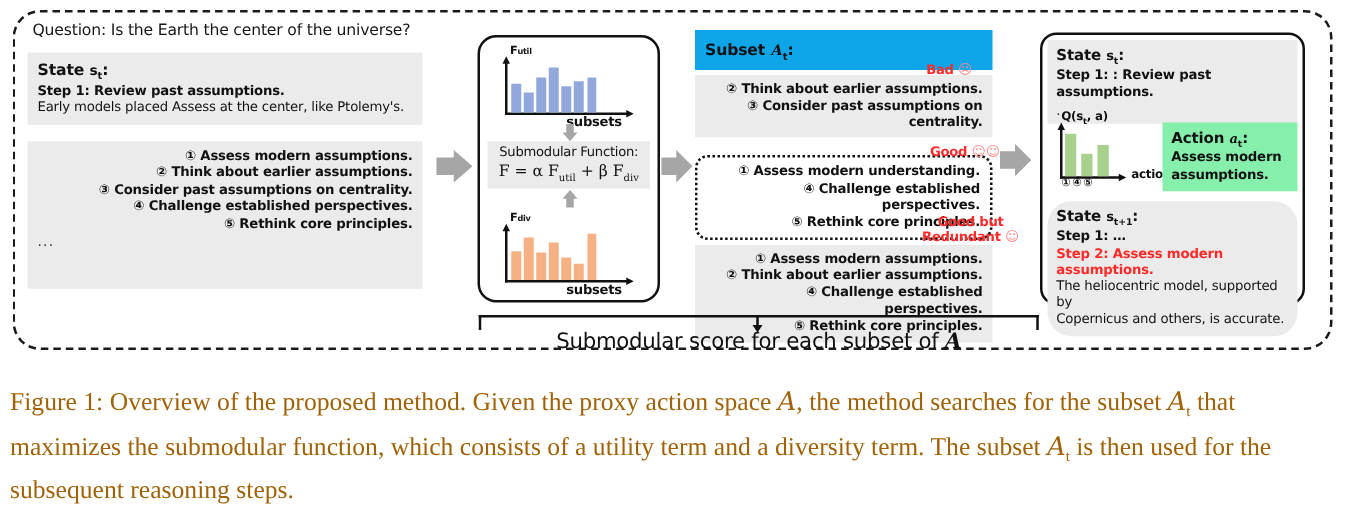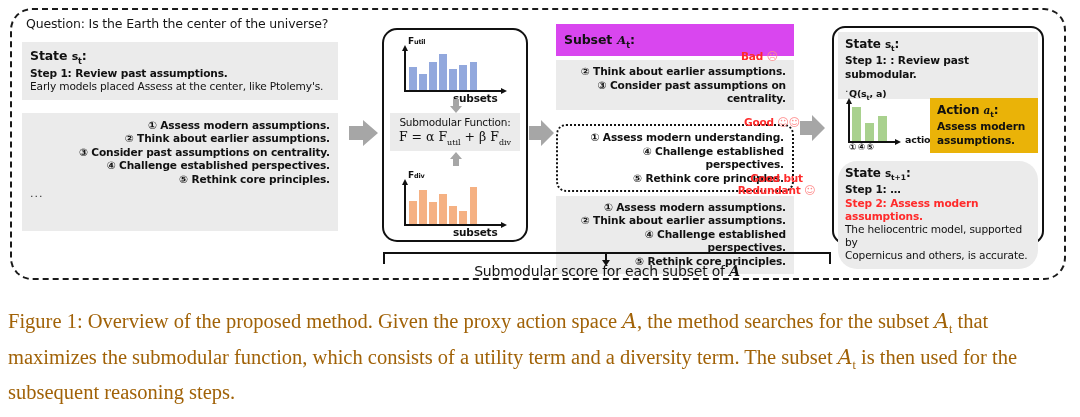--- a/index.html
+++ b/index.html
@@ -55,46 +55,46 @@
     background:#ebebeb;text-align:center;padding:3px 2px 4px 2px;box-sizing:border-box;
   }
   .func-t1{font-size:10.5px;letter-spacing:-0.2px;}
   .func-t2{font-family:"DejaVu Serif",serif;font-size:12.5px;margin-top:1px;}
   .func-t2 .sb{font-size:8px;}
 
   .greyarrow-v{position:absolute;}
 
   
   .subset-col{position:absolute;left:556px;top:24px;width:240px;}
-  .subset-title{background:#d946ef;padding:5px 8px 6px 8px;width:238px;box-sizing:border-box;}
+  .subset-title{background:#0ea5e9;padding:5px 8px 6px 8px;width:238px;box-sizing:border-box;}
   .subset-g1{background:#ebebeb;margin-top:4px;width:238px;padding:5px 8px 5px 8px;box-sizing:border-box;}
   .subset-g2{
     margin-top:14px;width:238px;padding:5px 8px 5px 8px;box-sizing:border-box;
     border:2px dotted #111;border-radius:10px;background:#fff;
   }
   .subset-g3{background:#ebebeb;margin-top:4px;width:238px;padding:5px 8px 6px 8px;box-sizing:border-box;}
   .annot{position:absolute;color:#ff2a2a;font-weight:bold;font-size:10.5px;letter-spacing:-0.2px;line-height:12px;}
   .emoji{color:#ff8a8a;font-size:11px;}
 
   
   .bracket{position:absolute;left:383px;top:252px;width:448px;height:12px;
     border-left:2px solid #111;border-right:2px solid #111;border-top:2px solid #111;box-sizing:border-box;}
   .bracket-tail{position:absolute;left:605px;top:252px;width:2px;height:10px;background:#111;}
   .bracket-tip{position:absolute;left:602px;top:260px;width:0;height:0;
     border-left:4px solid transparent;border-right:4px solid transparent;border-top:6px solid #111;}
   .bracket-cap{position:absolute;left:383px;top:263px;width:448px;text-align:center;
-    font-size:14px;letter-spacing:-0.2px;}
+    font-size:17px;letter-spacing:-0.2px;}
 
   
   .right-box{
     position:absolute;left:832px;top:26px;width:212px;height:218px;
     border:2.2px solid #111;border-radius:13px;box-sizing:border-box;background:#fff;
   }
   .rp-state{position:absolute;left:838px;top:32px;width:200px;background:#ebebeb;padding:5px 7px 5px 7px;box-sizing:border-box;}
-  .rp-action{position:absolute;left:930px;top:98px;width:108px;background:#eab308;padding:5px 7px 6px 7px;box-sizing:border-box;}
+  .rp-action{position:absolute;left:930px;top:98px;width:108px;background:#86efac;padding:5px 7px 6px 7px;box-sizing:border-box;}
   .rp-state2{position:absolute;left:838px;top:161px;width:200px;background:#ebebeb;padding:5px 7px 6px 7px;box-sizing:border-box;border-radius:19px;}
   .red{color:#ff2a2a;font-weight:bold;}
 
   
   .caption{
     position:absolute;left:8px;top:308px;width:1062px;
     font-family:"Liberation Serif","DejaVu Serif",serif;font-size:20.5px;line-height:27.5px;color:#a16207;
   }
   .caption .cal2{font-family:"DejaVu Serif",serif;font-style:italic;}
   .caption sub{font-size:12px;}
@@ -246,21 +246,21 @@
     <span class="cal">A</span>
   </div>
 
   <div class="right-box"></div>
 
   <div class="rp-state">
     <div class="hd" style="font-size:12px">
       <span>State</span>
       <span style="font-size:10.5px">s</span><sub style="font-size:7.5px">t</sub><span>:</span>
     </div>
-    <div class="sm b">Step 1: : Review past submodular.</div>
+    <div class="sm b">Step 1: : Review past assumptions.</div>
     <div class="dots">...</div>
   </div>
 
   <div class="chart" style="left:841px;top:88px;width:110px;height:70px;">
     <div class="axlabel" style="left:8px;top:0px;font-size:9.5px;">
       <span>Q(s</span><sub style="font-size:6.5px">t</sub><span>, a)</span>
     </div>
     <div class="arrowhead-up" style="left:4.5px;top:10px;"></div>
     <div class="axis-v" style="left:7px;top:15px;height:40px;"></div>
     <div class="axis-h" style="left:7px;top:53px;width:48px;"></div>

